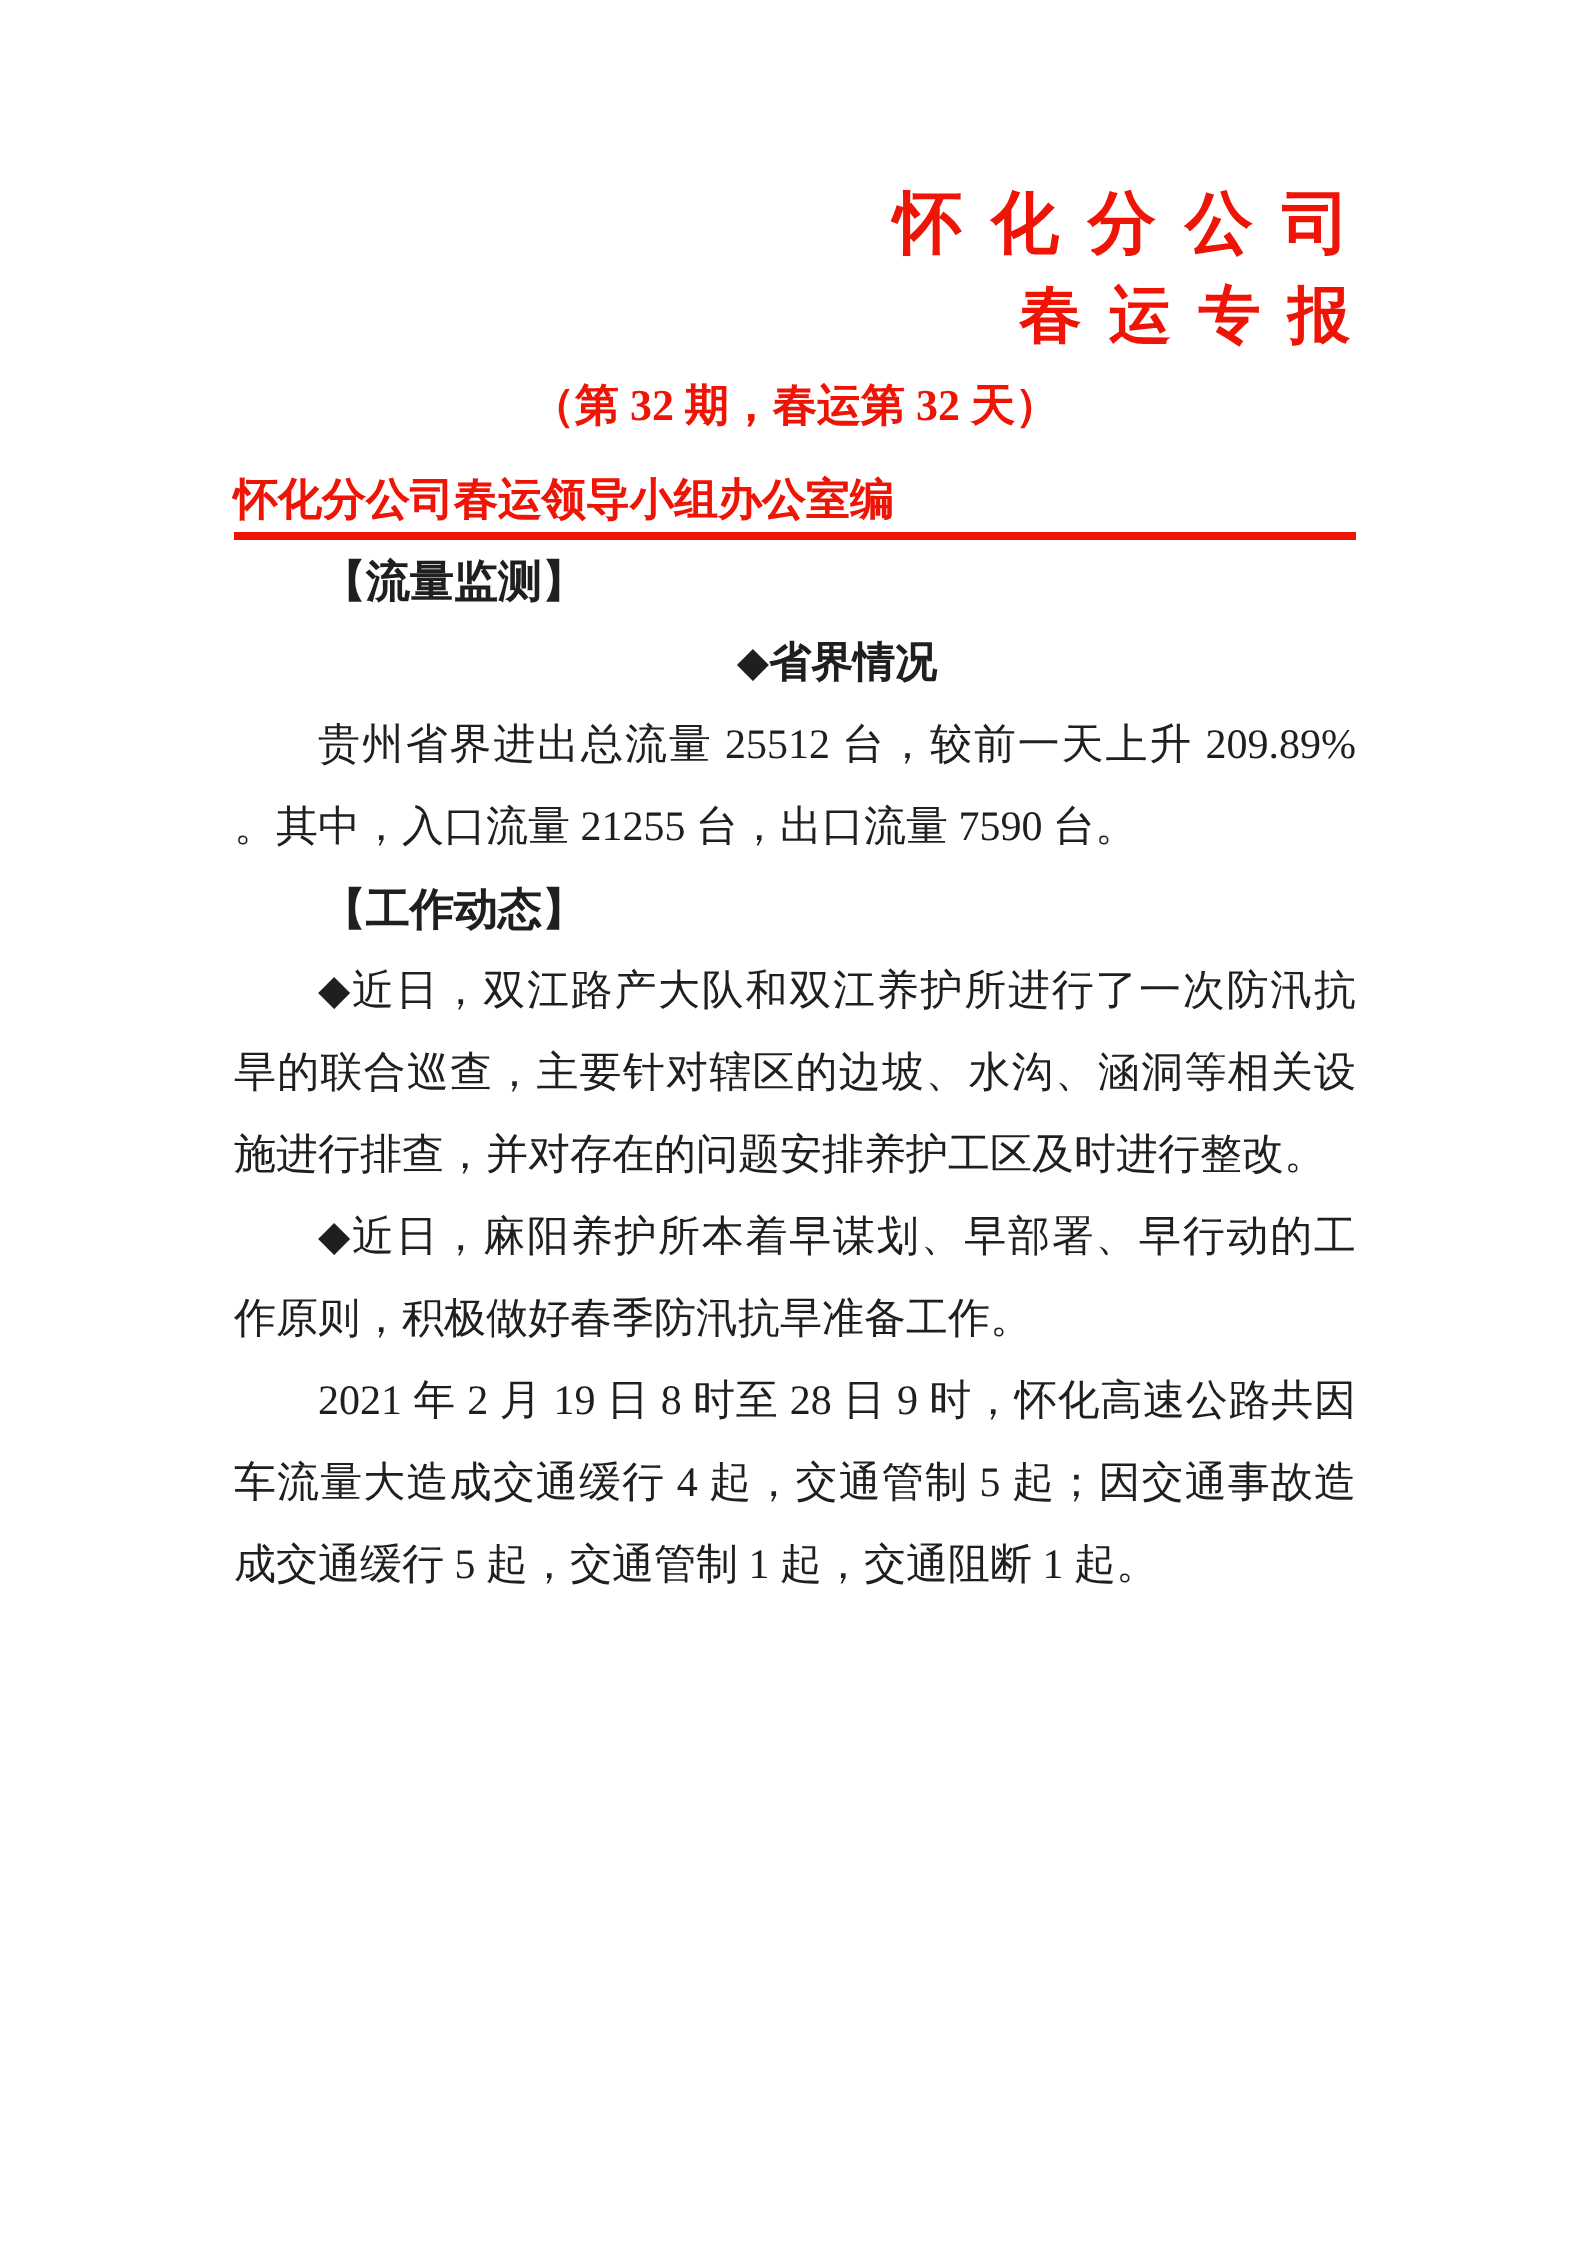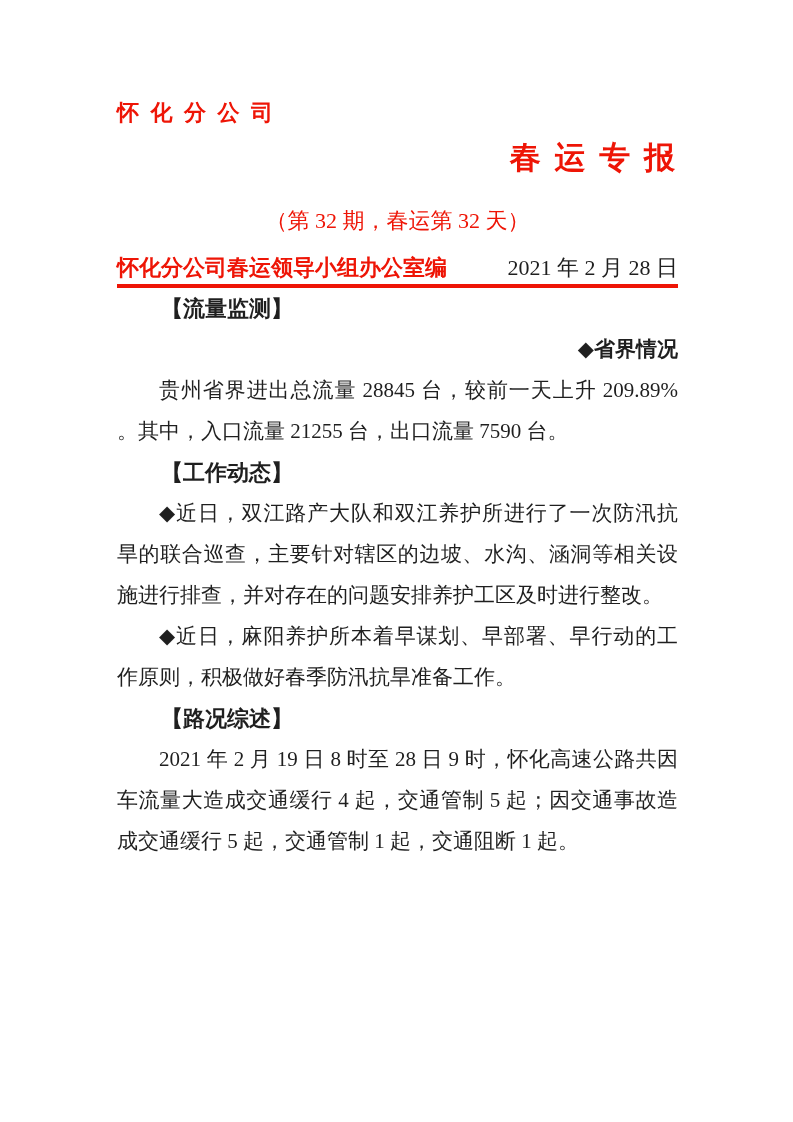--- a/index.html
+++ b/index.html
@@ -13,44 +13,44 @@
     font-family: "Liberation Serif", "DejaVu Serif", serif;
     color: var(--ink);
   }
   .doc {
     box-sizing: border-box;
     width: 793px; height: 1122px;
     padding: 90px 115px 0 117px;
     overflow: hidden;
   }
   .title-company {
-    text-align: left;
+    text-align: right;
     color: var(--accent);
     font-weight: bold;
-    font-size: 22px;
+    font-size: 34px;
     line-height: 46px;
     letter-spacing: 3px;
     white-space: nowrap;
   }
   .title-report {
     text-align: right;
     color: var(--accent);
     font-weight: bold;
     font-size: 31px;
     line-height: 44px;
     letter-spacing: 3px;
     white-space: nowrap;
   }
   .subtitle {
     text-align: center;
     color: var(--accent);
-    font-weight: normal;
+    font-weight: bold;
     font-size: 22px;
     line-height: 30px;
-    margin-top: 26px;
+    margin-top: 8px;
     white-space: nowrap;
   }
   .byline-row {
     margin-top: 17px;
     display: flex;
     justify-content: space-between;
     align-items: flex-end;
     font-size: 22px;
     line-height: 29px;
   }
@@ -81,48 +81,46 @@
     text-indent: 2em;
     line-height: 41px;
     text-align: left;
   }
   .body-text p {
     margin: 0;
     text-indent: 2em;
   }
   .body-text p.subhead {
     font-weight: bold;
-    text-align: right;
+    text-align: center;
   }
 </style>
 </head>
 <body>
 
 <div class="doc">
 
   <div class="title-company">怀 化 分 公 司</div>
 
   <div class="title-report">春 运 专 报</div>
 
   <div class="subtitle">（第 32 期，春运第 32 天）</div>
 
   <div class="byline-row">
     <span class="editor">怀化分公司春运领导小组办公室编</span>
-    <span class="issue-date">2021 年 2 月 28 日</span>
   </div>
 
   <div class="rule"></div>
 
   <div class="body-text">
 
     <h2>【流量监测】</h2>
     <p class="subhead">◆省界情况</p>
-    <p>贵州省界进出总流量 28845 台，较前一天上升 209.89% 。其中，入口流量 21255 台，出口流量 7590 台。</p>
+    <p>贵州省界进出总流量 25512 台，较前一天上升 209.89% 。其中，入口流量 21255 台，出口流量 7590 台。</p>
 
     <h2>【工作动态】</h2>
     <p>◆近日，双江路产大队和双江养护所进行了一次防汛抗旱的联合巡查，主要针对辖区的边坡、水沟、涵洞等相关设施进行排查，并对存在的问题安排养护工区及时进行整改。</p>
     <p>◆近日，麻阳养护所本着早谋划、早部署、早行动的工作原则，积极做好春季防汛抗旱准备工作。</p>
 
-    <h2>【路况综述】</h2>
     <p>2021 年 2 月 19 日 8 时至 28 日 9 时，怀化高速公路共因车流量大造成交通缓行 4 起，交通管制 5 起；因交通事故造成交通缓行 5 起，交通管制 1 起，交通阻断 1 起。</p>
 
   </div>
 </div>
 
 </body></html>

